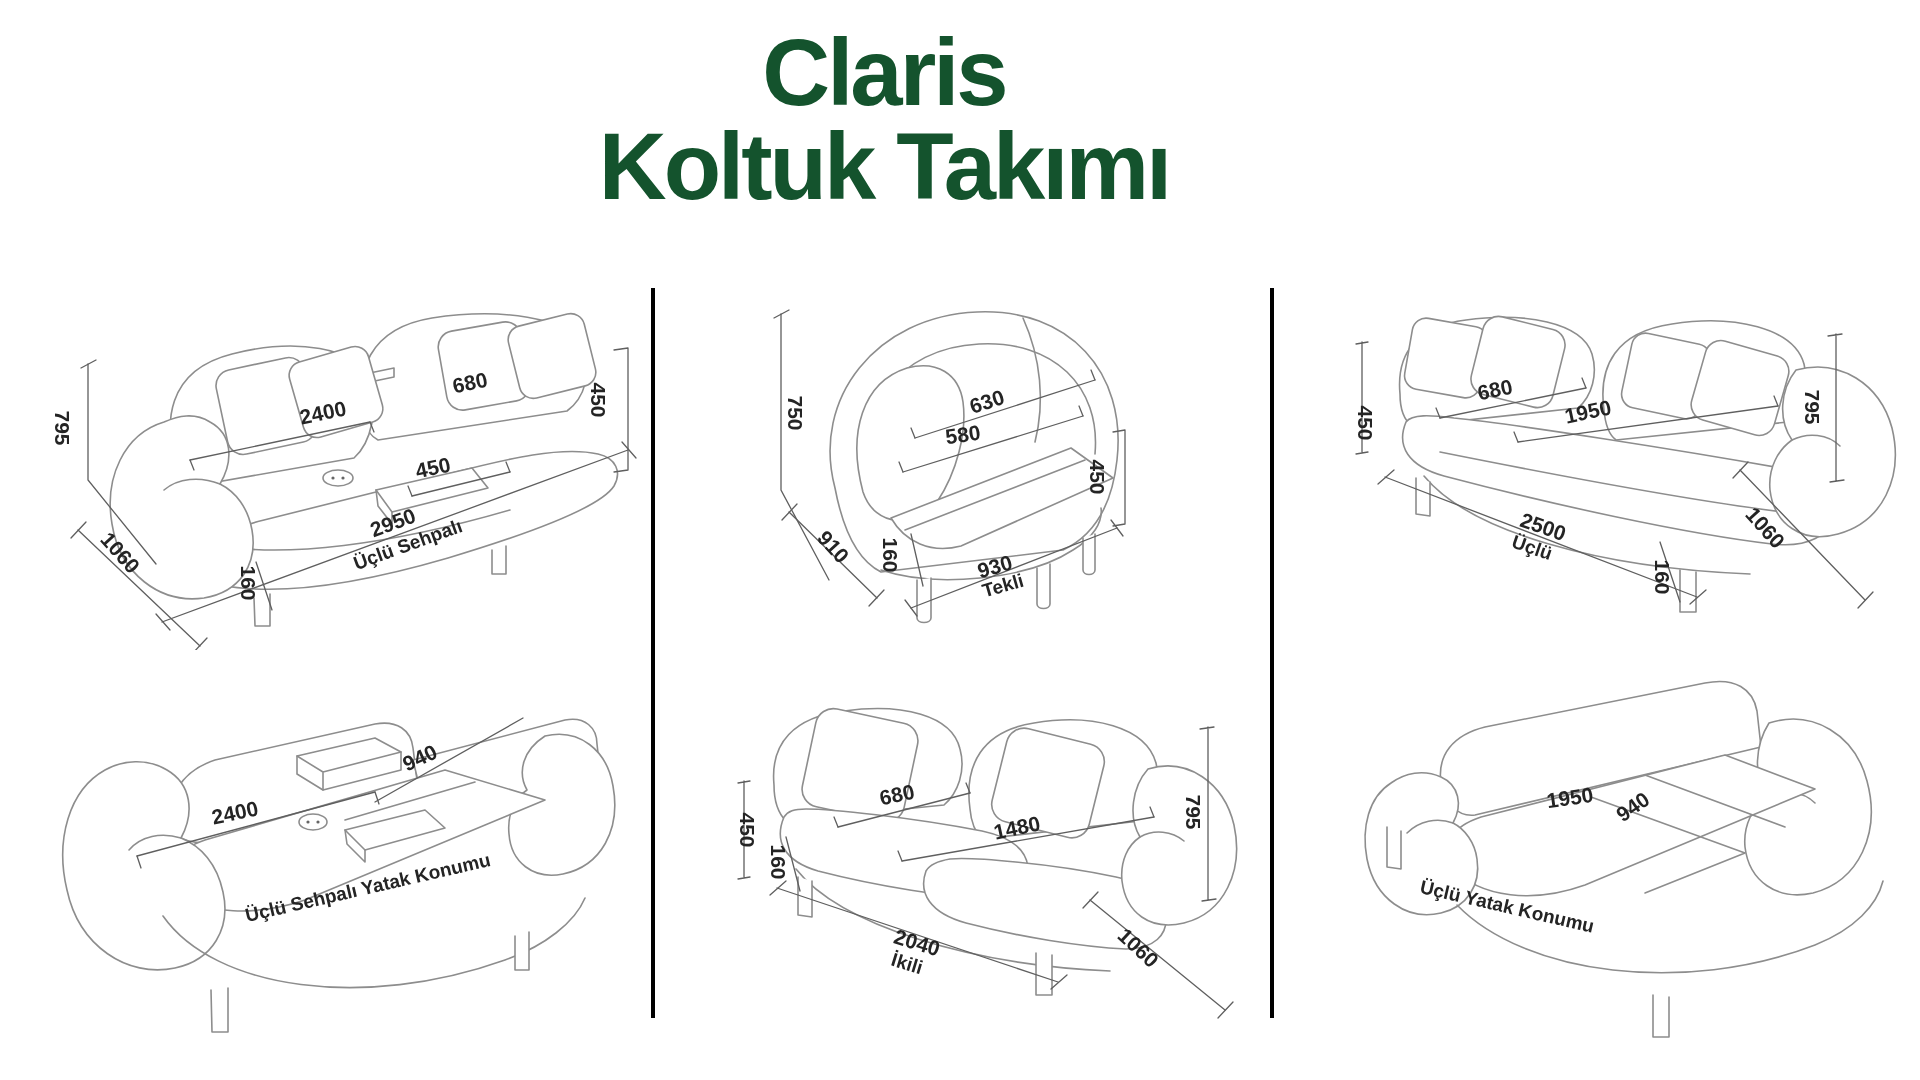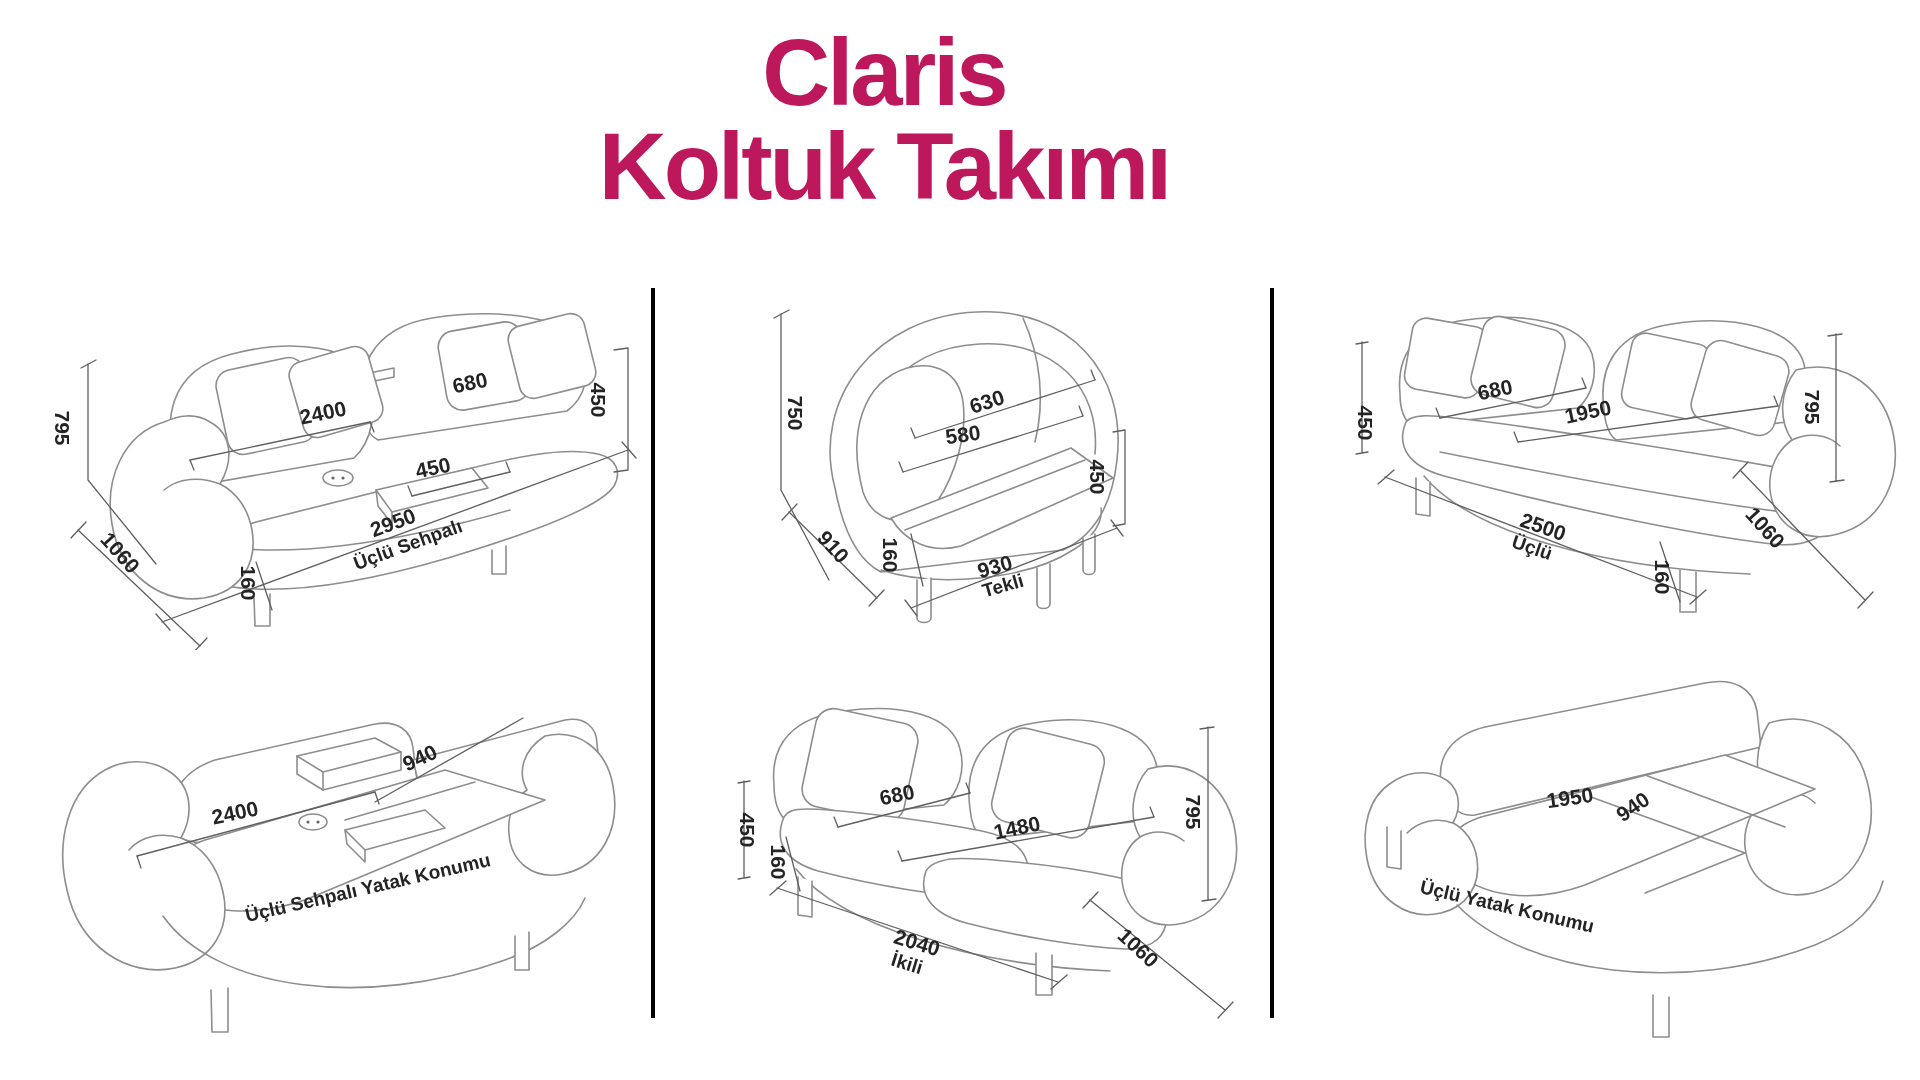--- a/index.html
+++ b/index.html
@@ -1,18 +1,18 @@
 <!DOCTYPE html>
 <html><head>
 <meta charset="utf-8">
 <style>
   html,body{margin:0;padding:0;width:1920px;height:1080px;background:#fff;overflow:hidden;}
   body{font-family:"Liberation Sans",sans-serif;position:relative;color:#1a1a1a;}
   .title{position:absolute;top:26px;left:0;width:1768px;text-align:center;font-weight:bold;
-         font-size:94px;line-height:1.0;letter-spacing:-3px;color:#be185d;}
+         font-size:94px;line-height:1.0;letter-spacing:-3px;color:#14532d;}
   .divider{position:absolute;top:288px;height:730px;width:4px;background:#000;}
   .diagram{position:absolute;}
   .diagram svg{position:absolute;left:0;top:0;width:100%;height:100%;}
   .dim{position:absolute;font-size:21px;font-weight:600;color:#242424;white-space:nowrap;
        transform:translate(-50%,-50%) rotate(var(--r,0deg));transform-origin:center;}
   .vlabel{position:absolute;font-size:19px;font-weight:600;color:#242424;white-space:nowrap;
        transform:translate(-50%,-50%) rotate(var(--r,0deg));transform-origin:center;}
   .r90{--r:90deg;}
   .sofa{fill:none;stroke:#8d8d8d;stroke-width:1.6;stroke-linecap:round;stroke-linejoin:round;}
   .sofa .f{fill:#fff;}

